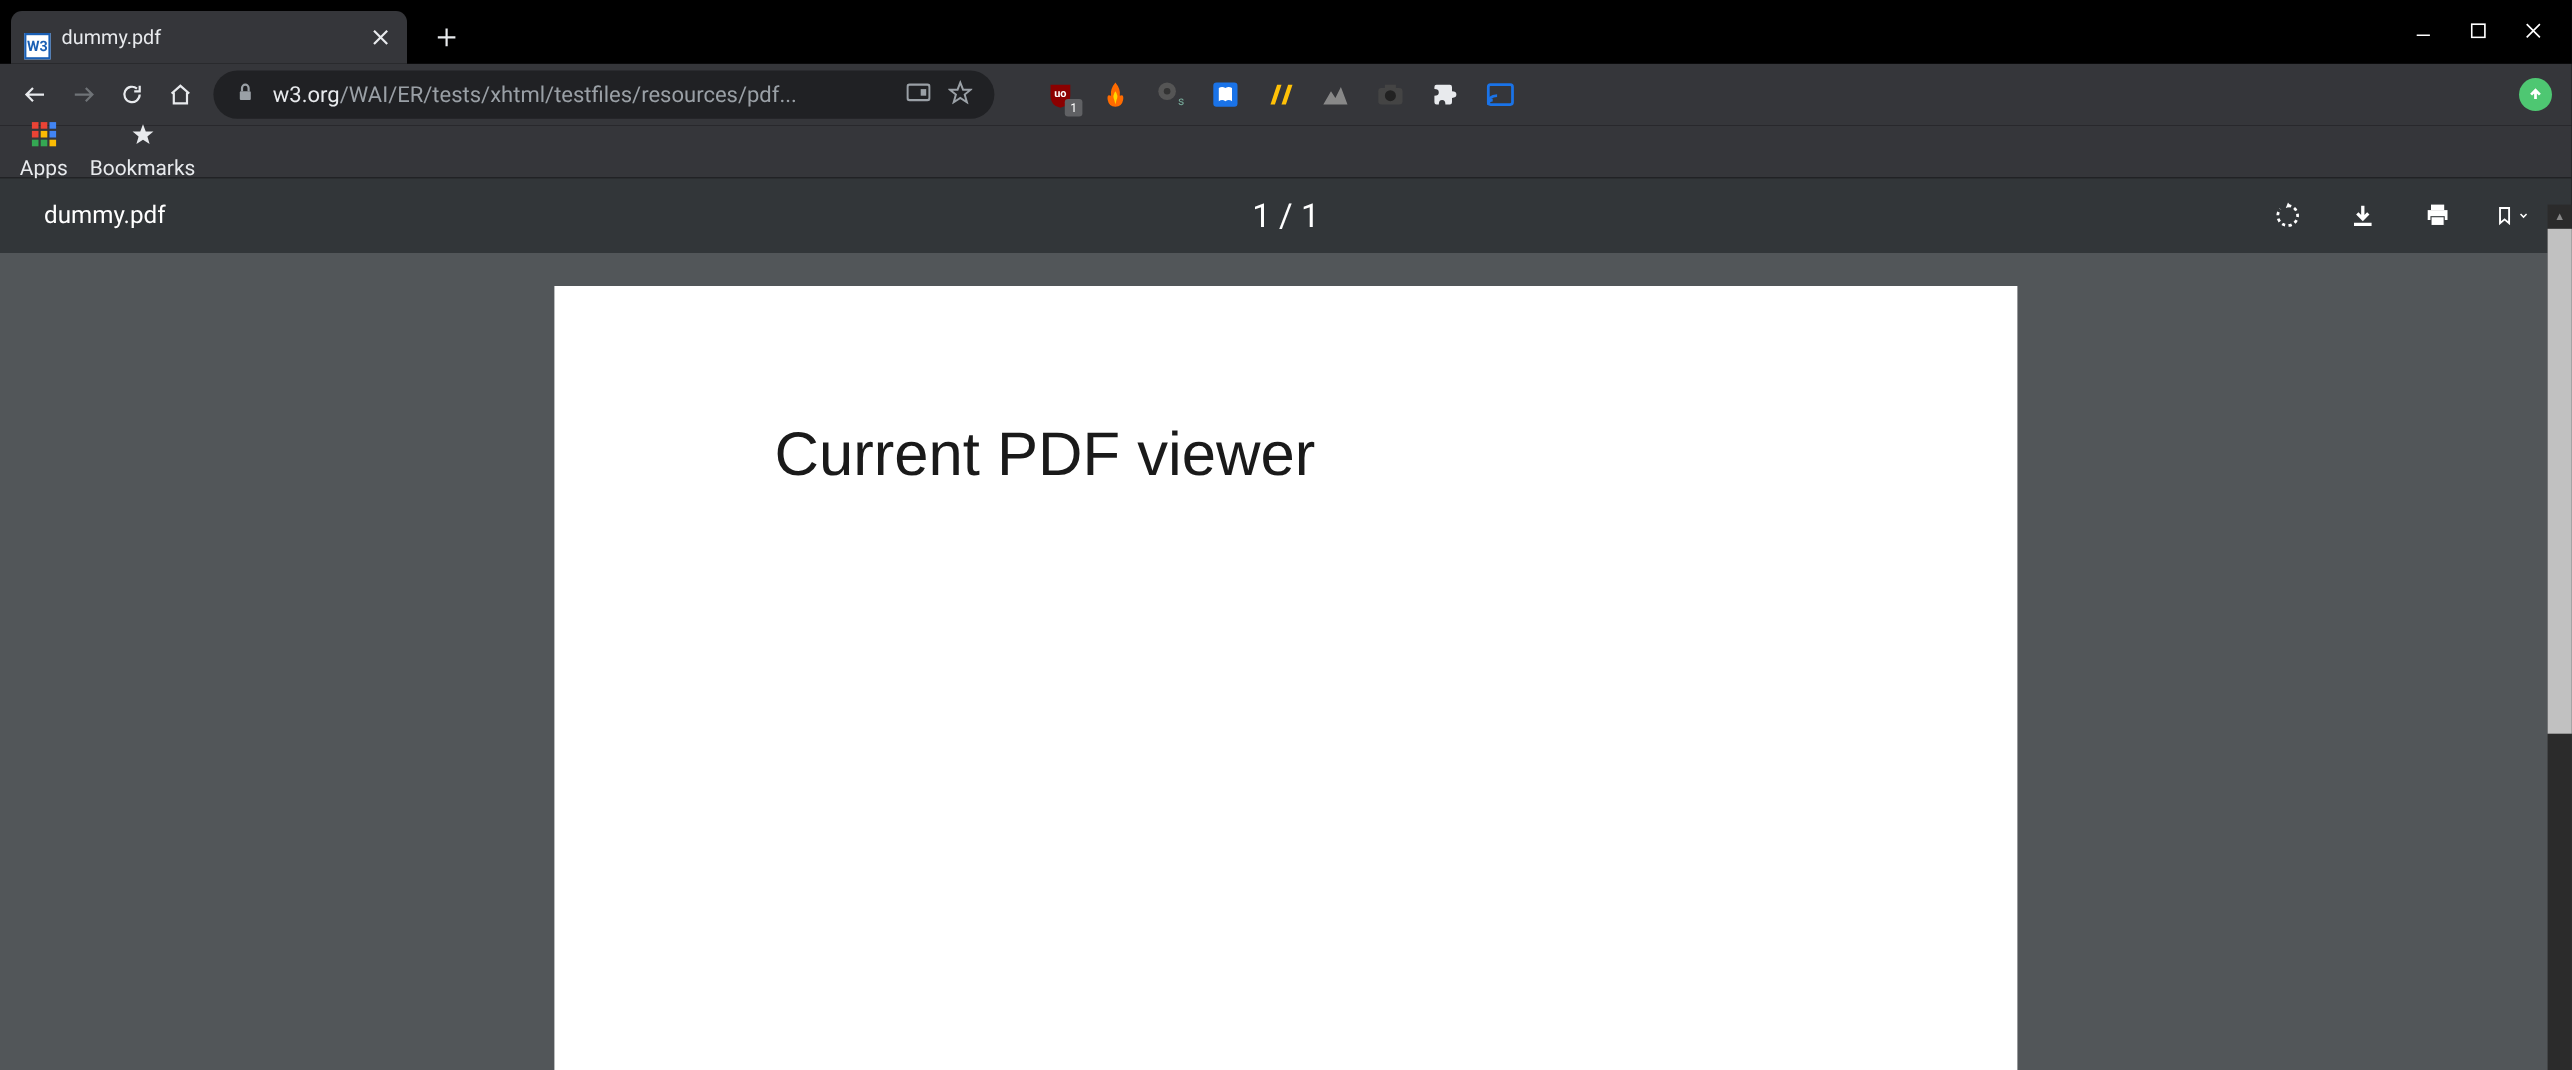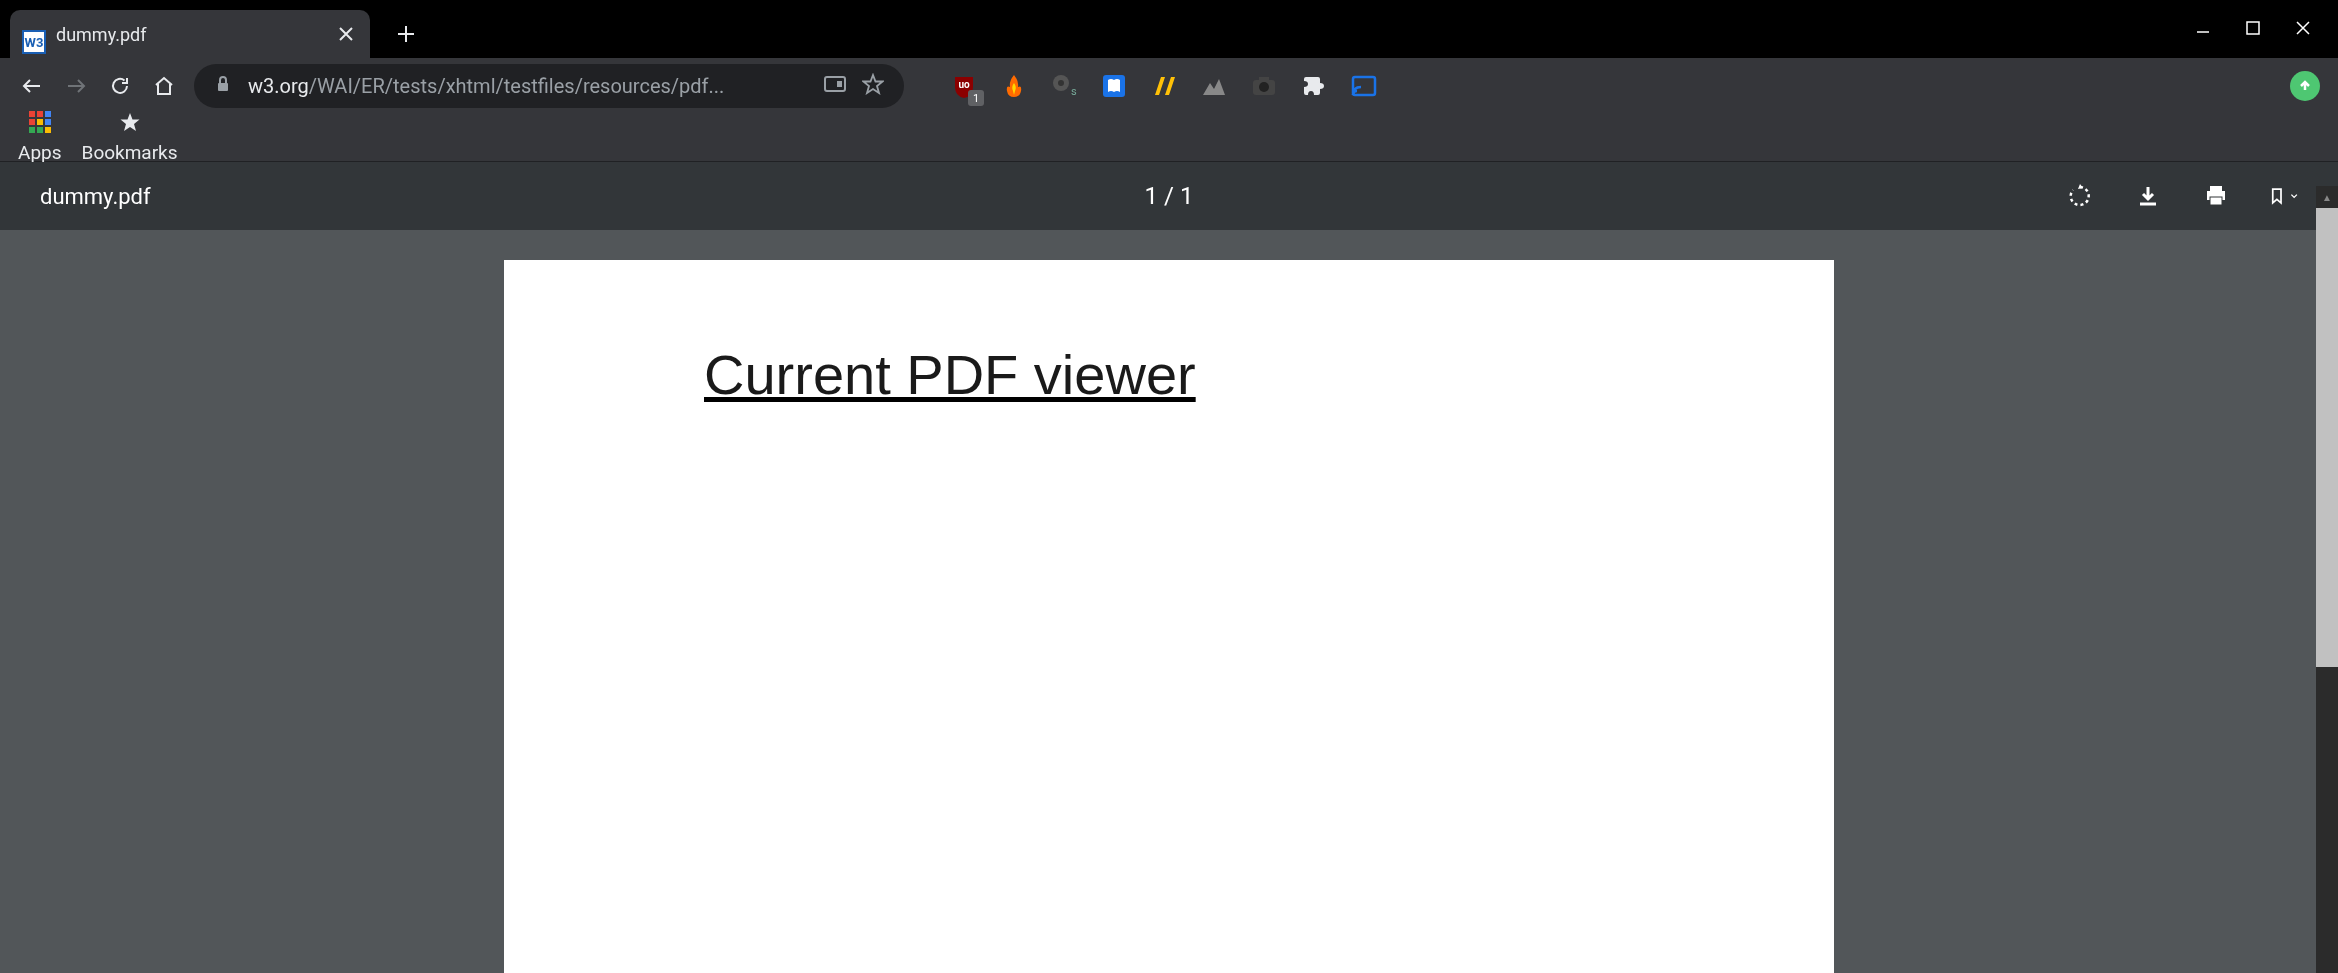--- a/index.html
+++ b/index.html
@@ -224,21 +224,21 @@
       align-items: center;
       padding: 0 40px;
       justify-content: space-between;
     }
     .pdf-filename {
       color: #fff;
       font-size: 22px;
     }
     .page-indicator {
       color: #fff;
-      font-size: 24px;
+      font-size: 30px;
       position: absolute;
       left: 50%;
       transform: translateX(-50%);
     }
     .pdf-actions {
       display: flex;
       gap: 40px;
       align-items: center;
     }
     .pdf-action-icon {
@@ -257,22 +257,21 @@
       padding: 30px 0 0 0;
       display: flex;
       justify-content: center;
       overflow: hidden;
       position: relative;
     }
     .pdf-page {
       background: #fff;
       width: 1330px;
       height: 100%;
-      padding: 82px 200px;
-      text-decoration: underline;
+      padding: 120px 200px;
     }
     .pdf-heading {
       font-size: 56px;
       color: #1a1a1a;
       font-weight: 400;
       font-family: Arial, sans-serif;
     }
     
     .scrollbar {
       position: absolute;

